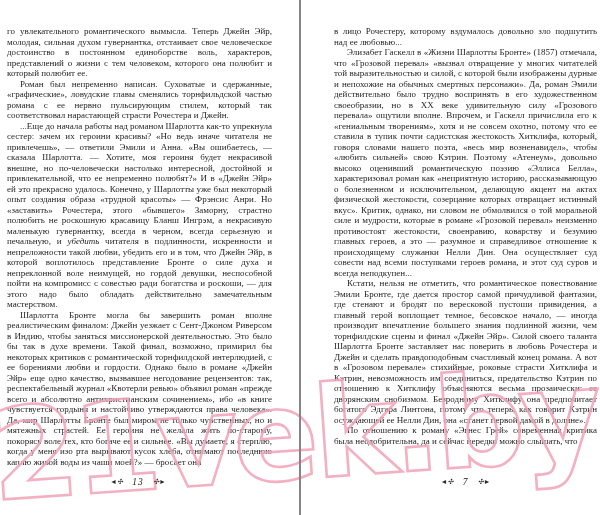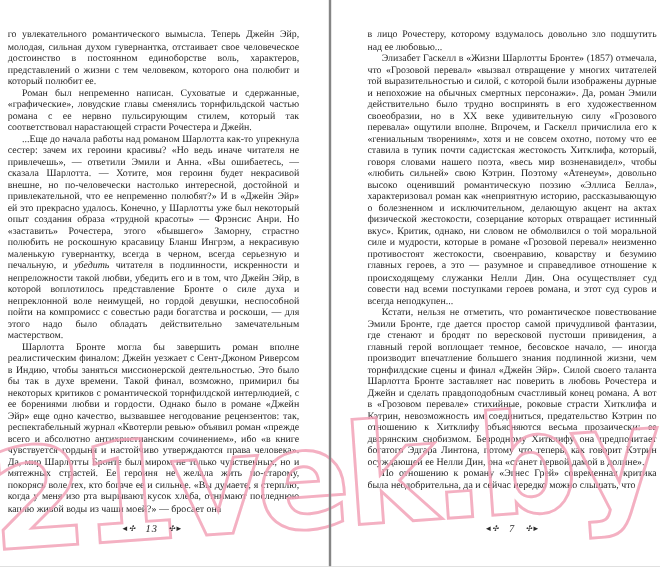--- a/index.html
+++ b/index.html
@@ -1,19 +1,19 @@
 <!DOCTYPE html>
 <html lang="ru"><head>
 <meta charset="utf-8">
 <style>
   html, body { margin: 0; padding: 0; background: #ffffff; }
   .spread {
     position: relative;
     width: 600px; height: 515px;
-    background: #737373;
+    background: #a16207;
     overflow: hidden;
     font-family: "Liberation Serif", "DejaVu Serif", serif;
     color: #1e1e1e;
   }
   .page { position: absolute; top: 0; height: 515px; background: #ffffff; }
   .page-left  { left: 0;   width: 299px; }
   .page-right { left: 301px; width: 317px; }
 
   .spine {
     position: absolute; left: 299px; top: 0;

